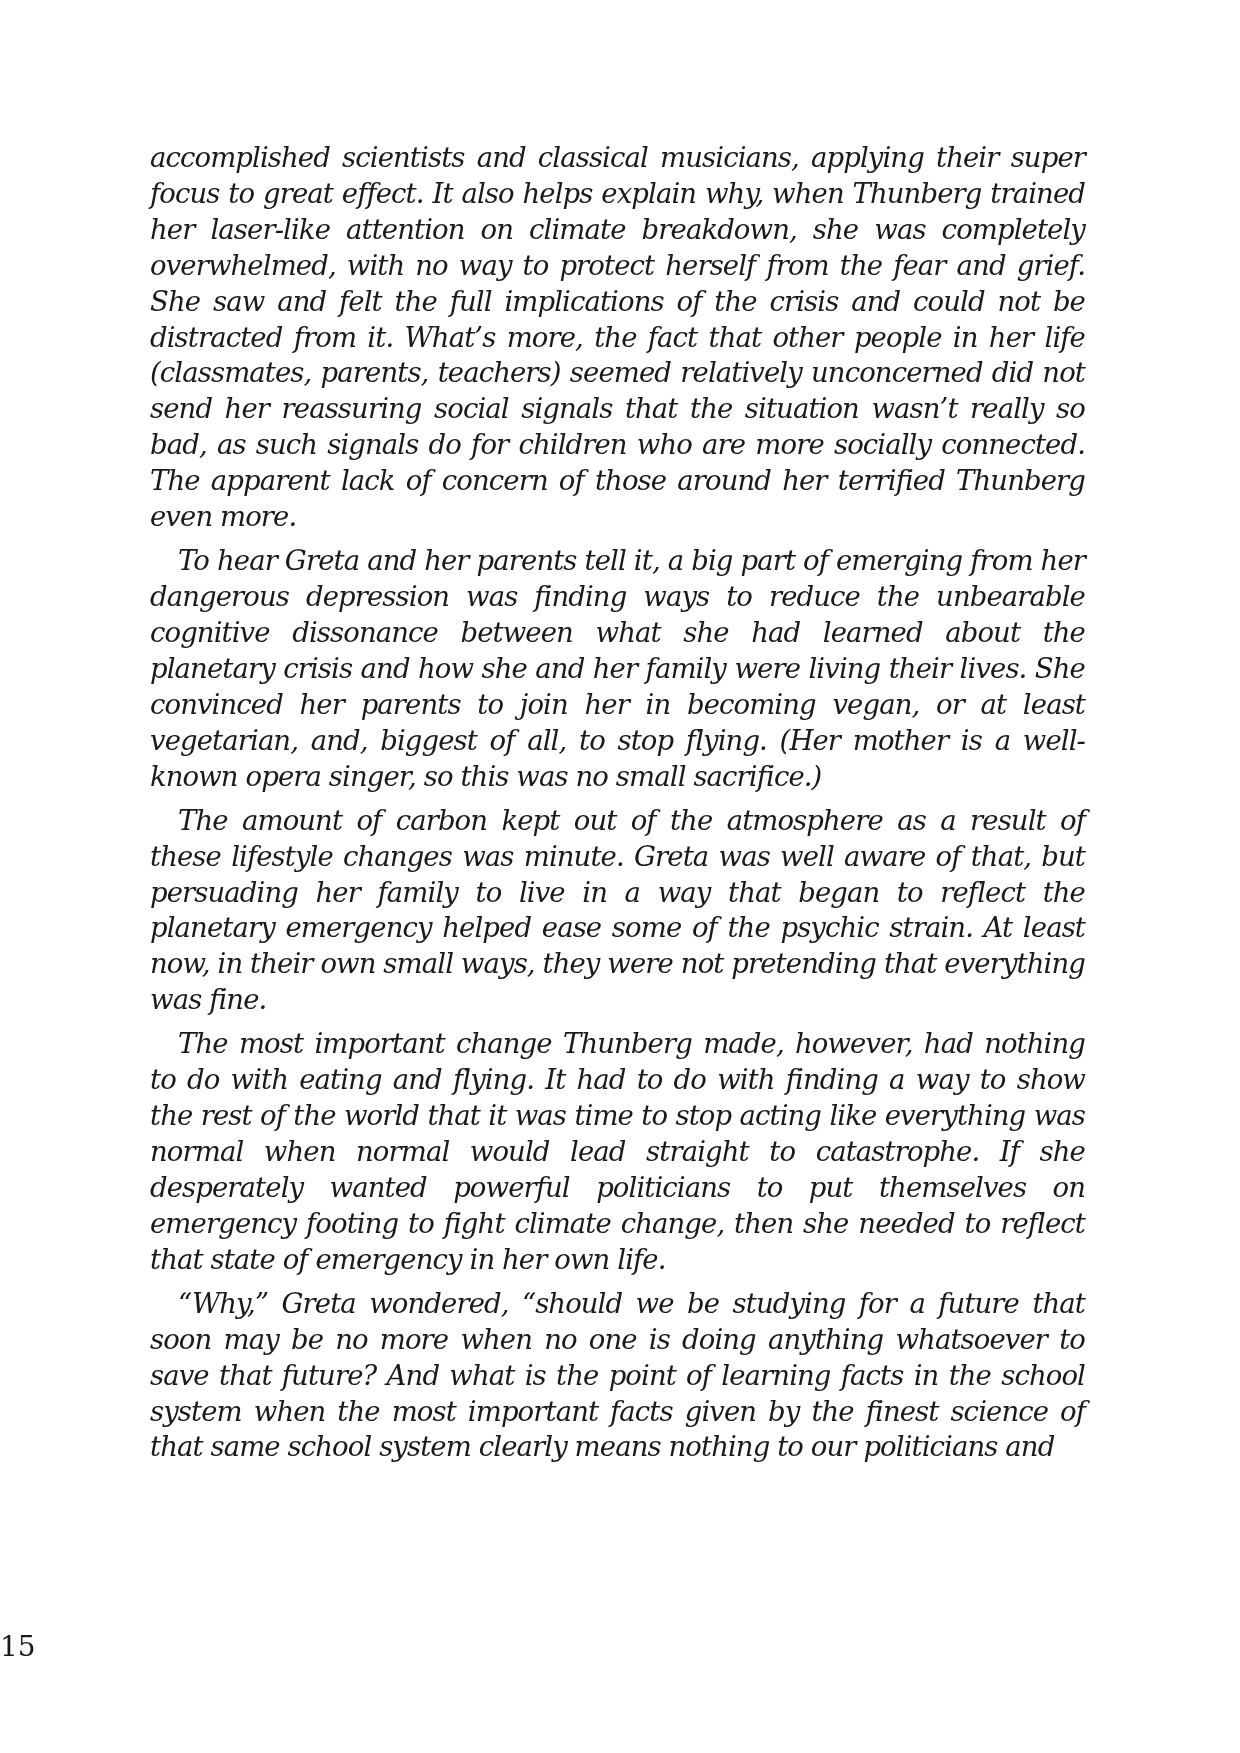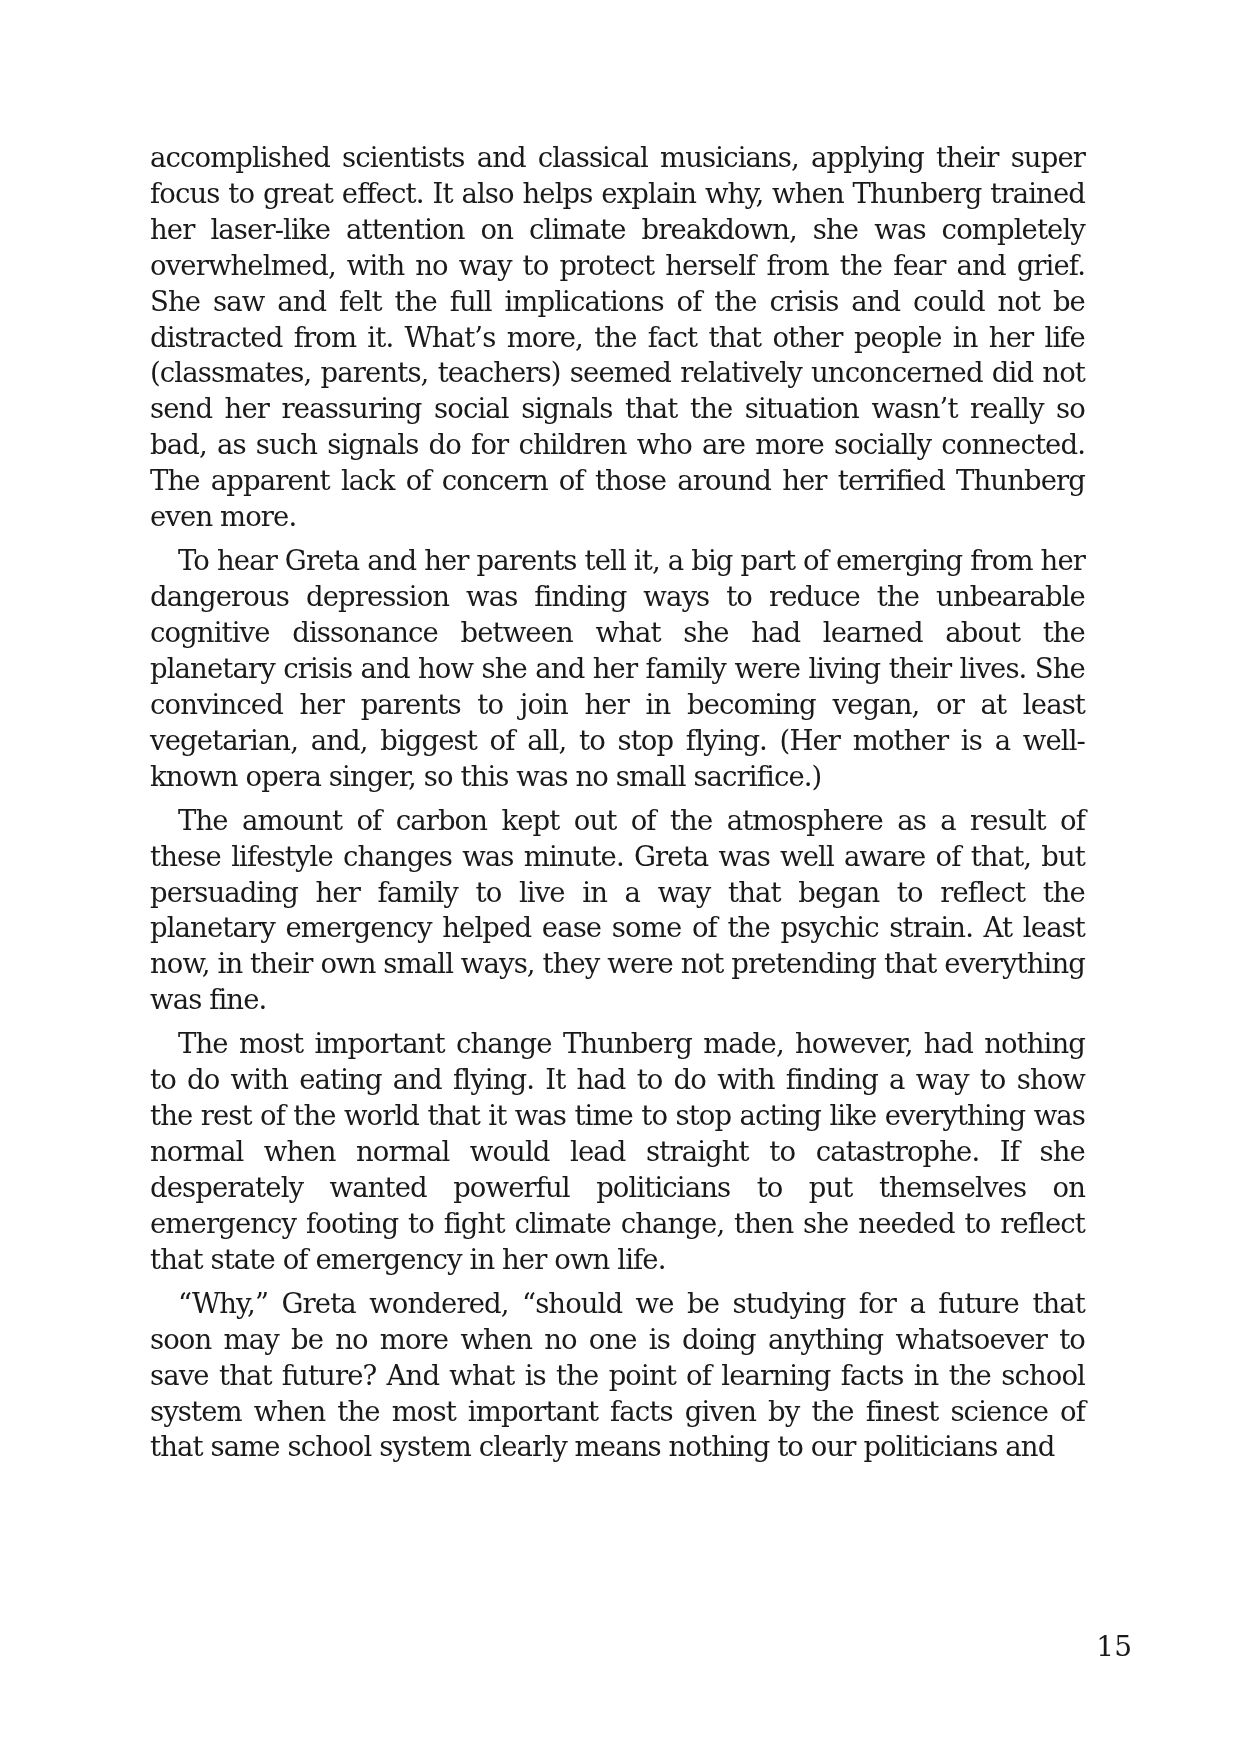--- a/index.html
+++ b/index.html
@@ -23,30 +23,31 @@
       font-size: 27.5px;
       line-height: 35.9px;
       letter-spacing: -0.9px;
       word-spacing: 0px;
     }
     .para {
       margin: 0 0 8.2px 0;
       text-align: justify;
       text-indent: 28px;
       hyphens: none;
+      font-style: italic;
     }
     .para.first {
       text-indent: 0;
     }
     .page-number {
       position: absolute;
       left: 0;
       width: 1132px;
       top: 1630px;
-      text-align: right;
+      text-align: left;
       font-family: "DejaVu Serif", "Liberation Serif", serif;
       font-size: 28px;
       color: #1a1a1a;
     }
   </style>
 </head>
 <body>
 
 <div class="page">
   <p class="para first">accomplished scientists and classical musicians, applying their super focus to great effect. It also helps explain why, when Thunberg trained her laser-like attention on climate breakdown, she was completely overwhelmed, with no way to protect herself from the fear and grief. She saw and felt the full implications of the crisis and could not be distracted from it. What’s more, the fact that other people in her life (classmates, parents, teachers) seemed relatively unconcerned did not send her reassuring social signals that the situation wasn’t really so bad, as such signals do for children who are more socially connected. The apparent lack of concern of those around her terrified Thunberg even more.</p>

